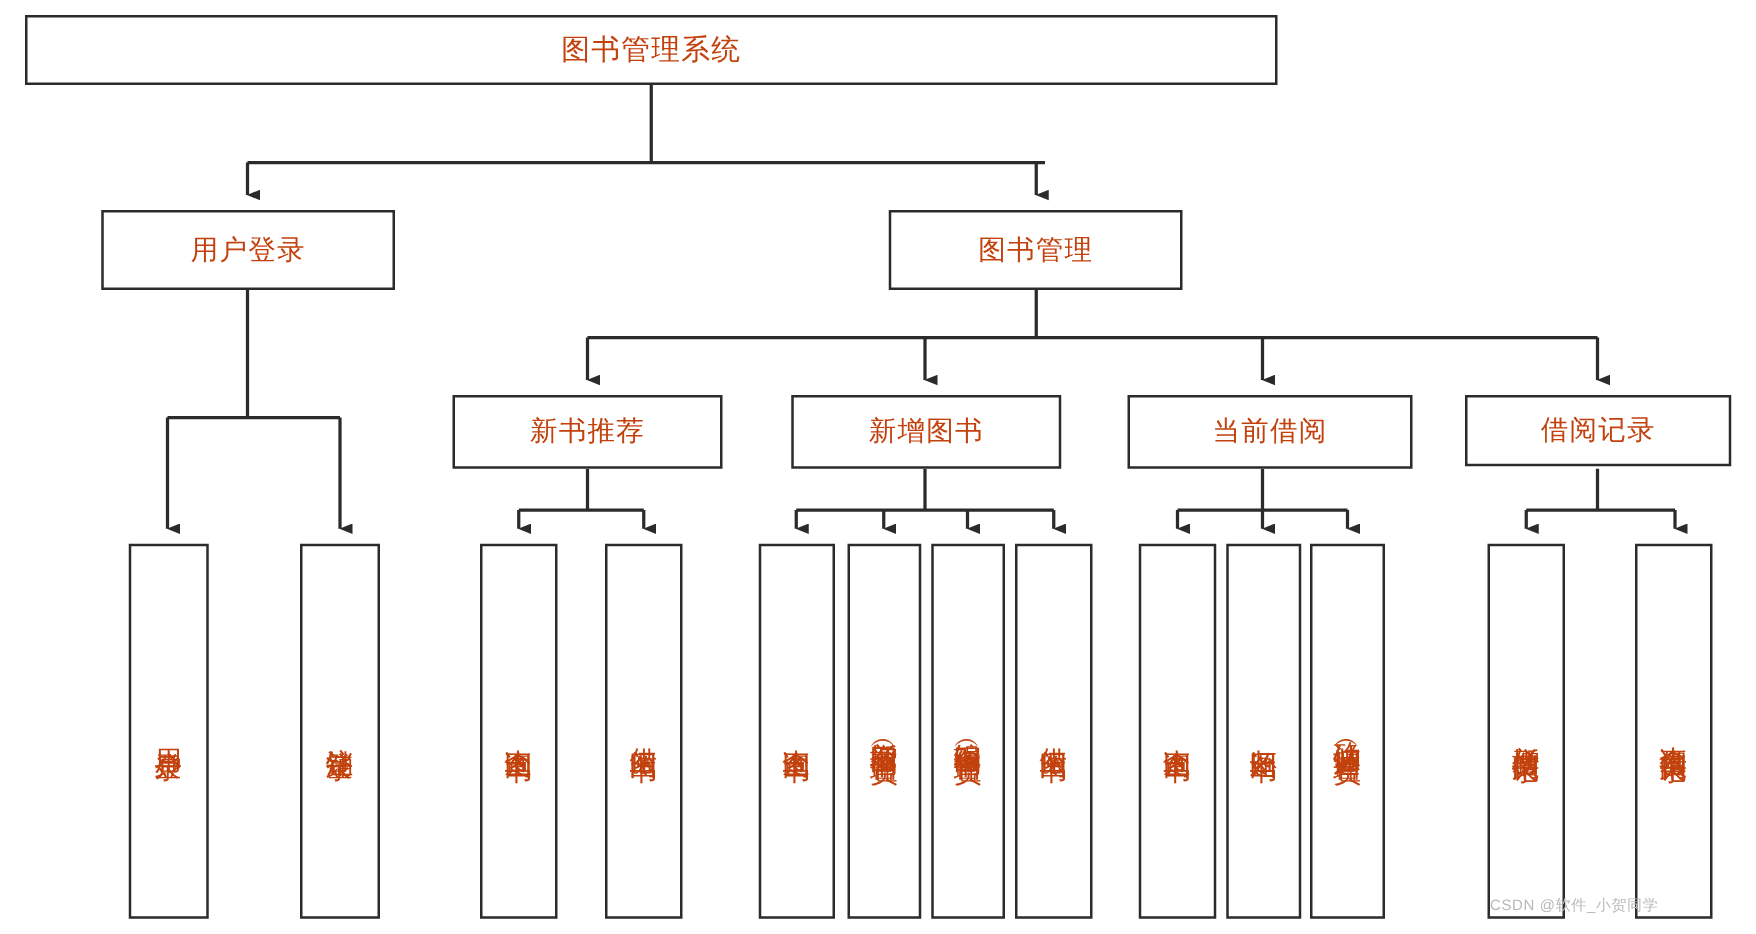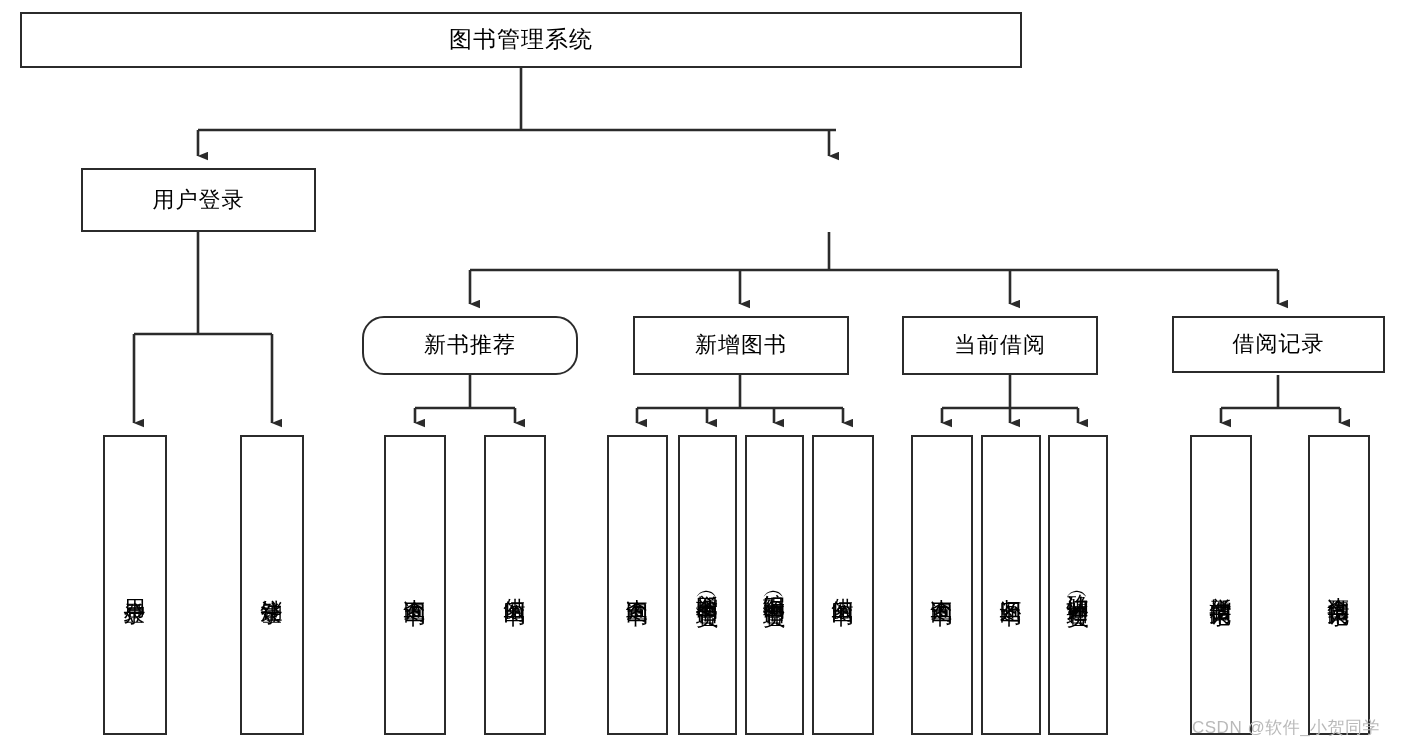--- a/index.html
+++ b/index.html
@@ -18,21 +18,21 @@
     overflow: hidden;
   }
   .node {
     position: absolute;
     box-sizing: border-box;
     border: 2.5px solid #2b2b2b;
     background: #ffffff;
     display: flex;
     align-items: center;
     justify-content: center;
-    color: #000000;
+    color: #c2410c;
   }
   .node-h {
     font-size: 22px;
     letter-spacing: 1px;
     line-height: 1.1;
   }
   .node-v {
     writing-mode: vertical-rl;
     text-orientation: upright;
     font-size: 22px;
@@ -48,21 +48,21 @@
   svg.edges {
     position: absolute;
     left: 0;
     top: 0;
     width: 1405px;
     height: 747px;
     pointer-events: none;
   }
   .watermark {
     position: absolute;
-    font-size: 17px;
+    font-size: 12px;
     color: #b9b9b9;
     letter-spacing: 0.5px;
     white-space: nowrap;
     left: 1192px;
     top: 716px;
   }
 </style>
 </head>
 <body>
 
@@ -115,24 +115,25 @@
       <path d="M1221,408 L1340,408"></path>
       <path d="M1221,408 L1221,423" marker-end="url(#arrow)"></path>
       <path d="M1340,408 L1340,423" marker-end="url(#arrow)"></path>
 
     </g>
   </svg>
 
   <div class="node node-h node-root" style="left:20px; top:12px; width:1002px; height:56px;">图书管理系统</div>
 
   <div class="node node-h" style="left:81px; top:168px; width:235px; height:64px;">用户登录</div>
+  <div class="node node-h" style="left:711px; top:168px; width:235px; height:64px;">图书管理</div>
 
-  <div class="node node-h" style="left:362px; top:316px; width:216px; height:59px;border-radius:22px;">新书推荐</div>
+  <div class="node node-h" style="left:362px; top:316px; width:216px; height:59px;">新书推荐</div>
   <div class="node node-h" style="left:633px; top:316px; width:216px; height:59px;">新增图书</div>
-  <div class="node node-h" style="left:902px; top:316px; width:196px; height:59px;">当前借阅</div>
+  <div class="node node-h" style="left:902px; top:316px; width:228px; height:59px;">当前借阅</div>
   <div class="node node-h" style="left:1172px; top:316px; width:213px; height:57px;">借阅记录</div>
 
   <div class="node node-v" style="left:103px; top:435px; width:64px; height:300px;">用户登录</div>
   <div class="node node-v" style="left:240px; top:435px; width:64px; height:300px;">注销登录</div>
 
   <div class="node node-v" style="left:384px; top:435px; width:62px; height:300px;">查询图书</div>
   <div class="node node-v" style="left:484px; top:435px; width:62px; height:300px;">借阅图书</div>
 
   <div class="node node-v" style="left:607px; top:435px; width:61px; height:300px;">查询图书</div>
   <div class="node node-v" style="left:678px; top:435px; width:59px; height:300px;">新增图书（管理员）</div>

